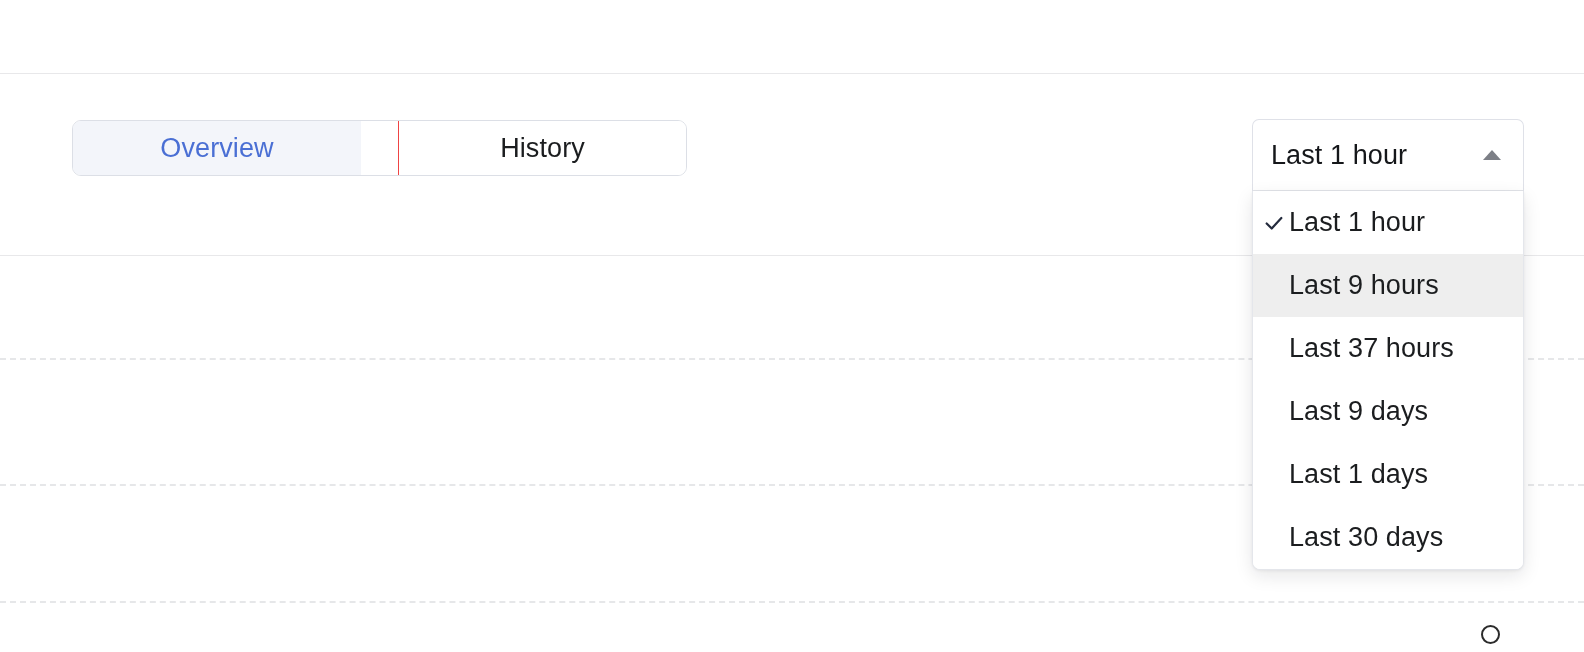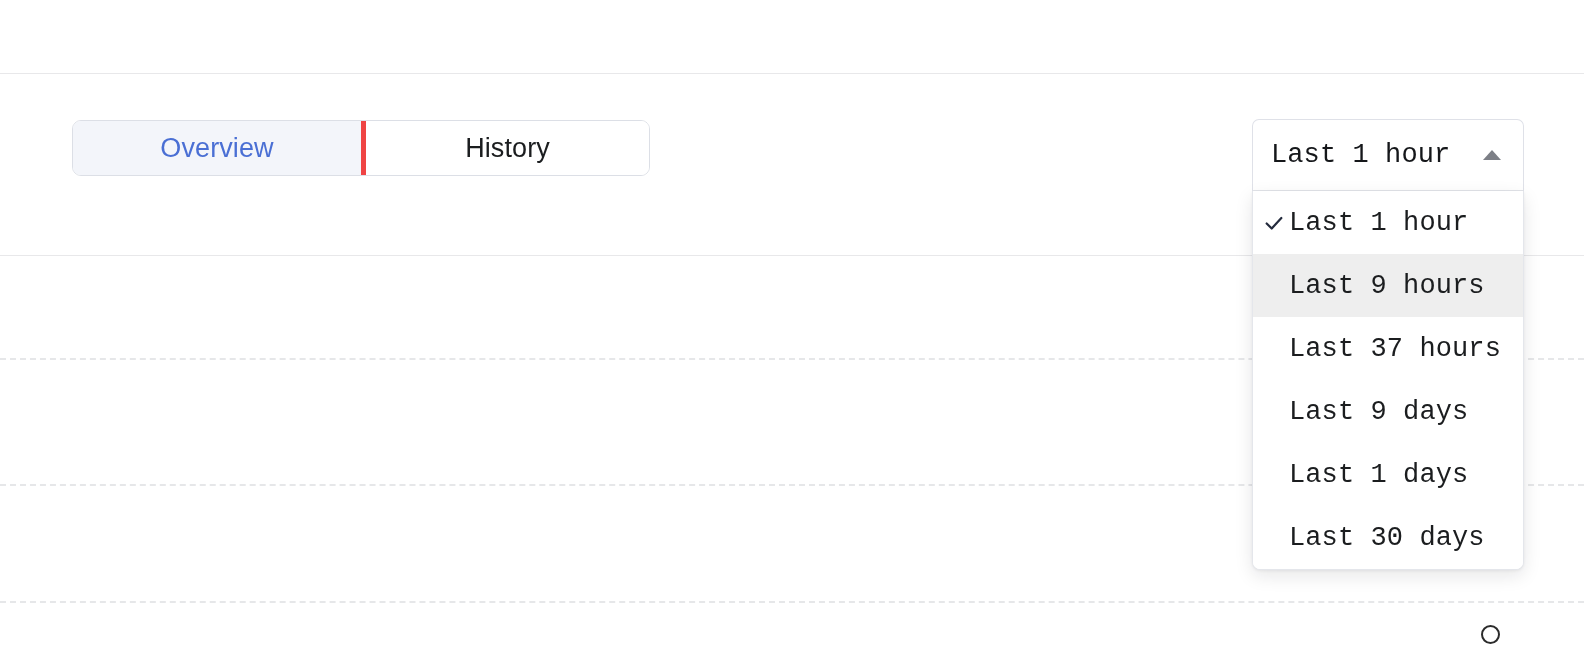--- a/index.html
+++ b/index.html
@@ -59,21 +59,21 @@
     height: 100%;
     font-size: 27px;
     font-weight: 400;
     letter-spacing: 0.1px;
     cursor: pointer;
     background: #ffffff;
     color: #1b1d1f;
     user-select: none;
   }
 
-  .tab + .tab { border-left: 5px solid #ef4444; }
+  .tab + .tab { border-left: 1px solid #ef4444; margin-left: 37px; }
 
   .tab.is-active {
     background: #f3f5fa;
     color: #4a6fd4;
   }
 
   #tab-overview { width: 288px; }
   #tab-history  { width: 288px; }
 
   
@@ -94,21 +94,20 @@
     border-top: 2px dashed #e6e7e9;
   }
 
   
   .range-select {
     position: absolute;
     left: 1252px;
     top: 119px;
     width: 244px;
     z-index: 30;
-    font-family: Liberation Mono, monospace;
   }
 
   .range-trigger {
     position: relative;
     width: 272px;
     height: 72px;
     display: flex;
     align-items: center;
     padding: 0 18px 0 18px;
     background: #ffffff;

